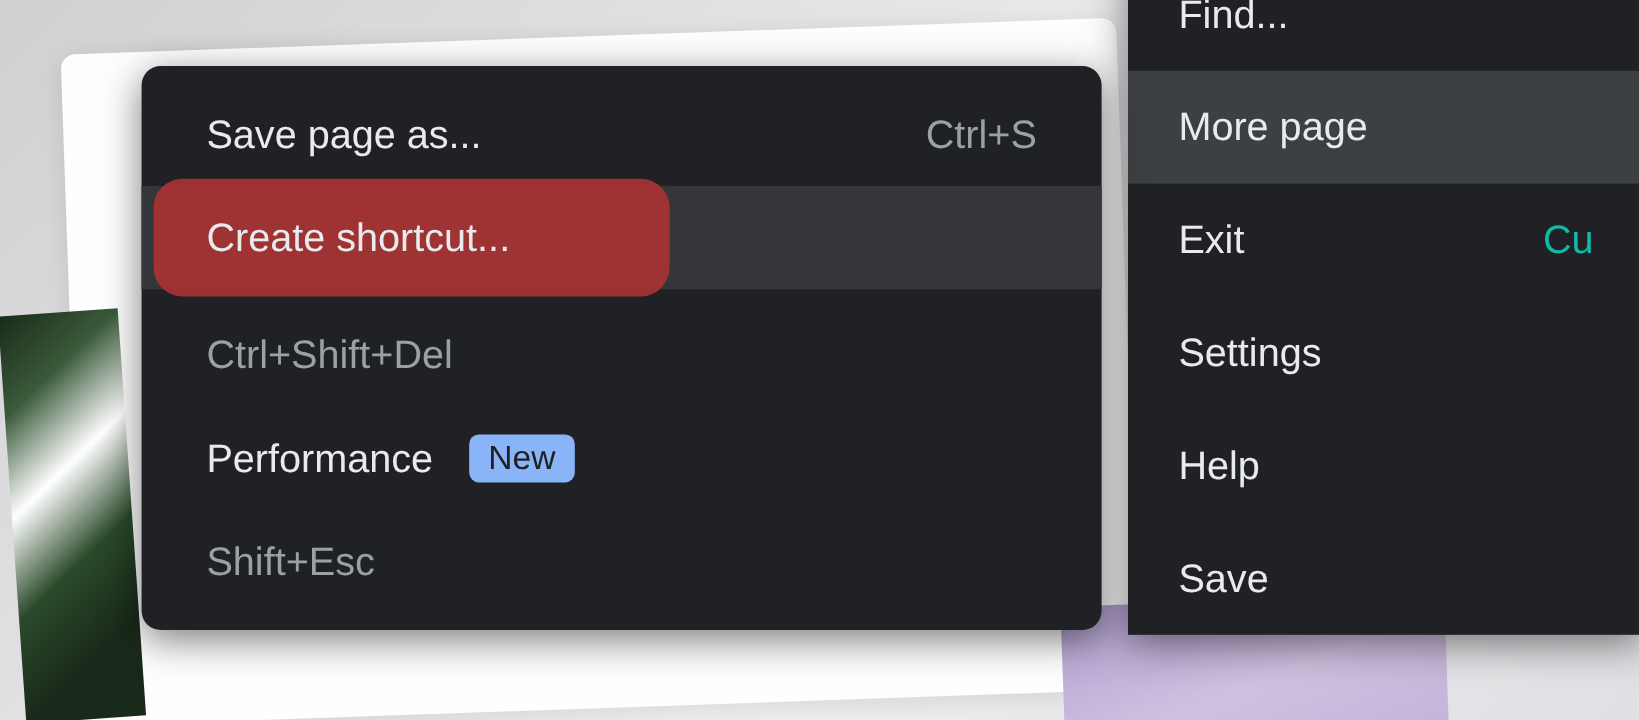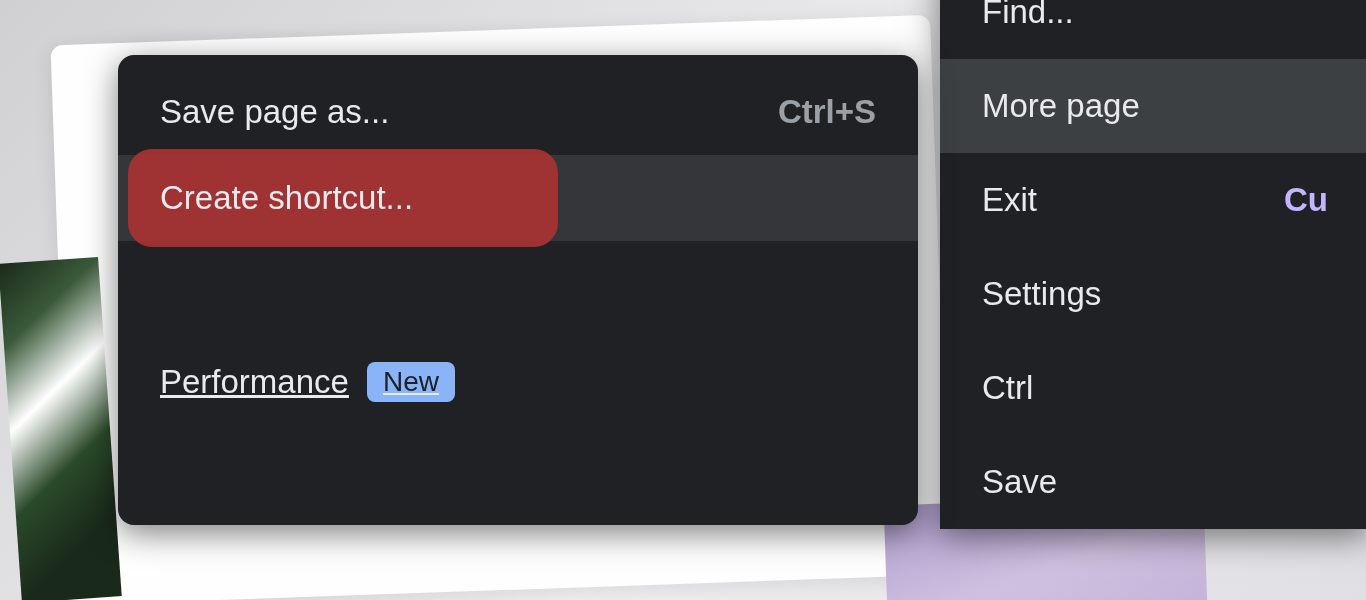--- a/index.html
+++ b/index.html
@@ -79,21 +79,21 @@
       align-items: center;
       justify-content: space-between;
       padding: 20px 42px;
       color: #e8eaed;
       font-size: 33px;
       cursor: pointer;
       min-height: 90px;
     }
     .submenu .menu-item {
       min-height: 86px;
-      padding: 18px 42px;
+      padding: 18px 54px;
       gap: 38px;
     }
     .menu-item.highlighted-red {
       position: relative;
       align-items: center;
     }
     .red-highlight {
       position: absolute;
       left: 10px;
       top: -6px;
@@ -112,49 +112,48 @@
     .menu-item.hover-bg {
       background: #35363a;
     }
     .menu-item .label {
       color: #e8eaed;
       font-weight: 400;
     }
     .menu-item .shortcut {
       color: #9aa0a6;
       font-size: 33px;
-      font-weight: 700;
+      font-weight: 400;
     }
     .badge {
       display: inline-block;
       background: #8ab4f8;
       color: #202124;
       font-size: 28px;
       padding: 4px 16px;
       border-radius: 8px;
-      margin-left: 18px;
+      margin-left: 30px;
       font-weight: 500;
     }
     .menu-item.active {
       background: #3c4043;
     }
     .main-menu .menu-item {
       padding: 20px 42px;
       min-height: 94px;
     }
     .main-menu .shortcut {
-      color: #c4b5fd;
+      color: #14b8a6;
     }
     .spacer {
       height: 12px;
     }
     .item-left {
       display: flex;
       align-items: center;
-      text-decoration: underline;
     }
   </style>
 </head>
 <body>
 
 <div class="background">
   <div class="bg-card"></div>
   <div class="bg-photo"></div>
   <div class="bg-photo2"></div>
 </div>
@@ -164,29 +163,31 @@
     <span class="label">Save page as...</span>
     <span class="shortcut">Ctrl+S</span>
   </div>
   <div class="menu-item highlighted-red hover-bg">
     <div class="red-highlight"></div>
     <span class="label">Create shortcut...</span>
     <span class="shortcut"></span>
   </div>
   <div class="spacer"></div>
   <div class="menu-item">
+    <span class="shortcut">Ctrl+Shift+Del</span>
   </div>
   <div class="menu-item">
     <div class="item-left">
       <span class="label">Performance</span>
       <span class="badge">New</span>
     </div>
     <span class="shortcut"></span>
   </div>
   <div class="menu-item">
+    <span class="shortcut">Shift+Esc</span>
   </div>
 </div>
 
 <div class="main-menu">
   <div class="menu-item">
     <span class="label">Find...</span>
     <span class="shortcut"></span>
   </div>
   <div class="menu-item active">
     <span class="label">More page</span>
@@ -194,20 +195,20 @@
   </div>
   <div class="menu-item">
     <span class="label">Exit</span>
     <span class="shortcut">Cu</span>
   </div>
   <div class="menu-item">
     <span class="label">Settings</span>
     <span class="shortcut"></span>
   </div>
   <div class="menu-item">
-    <span class="label">Ctrl</span>
+    <span class="label">Help</span>
     <span class="shortcut"></span>
   </div>
   <div class="menu-item">
     <span class="label">Save</span>
     <span class="shortcut"></span>
   </div>
 </div>
 
 </body></html>

